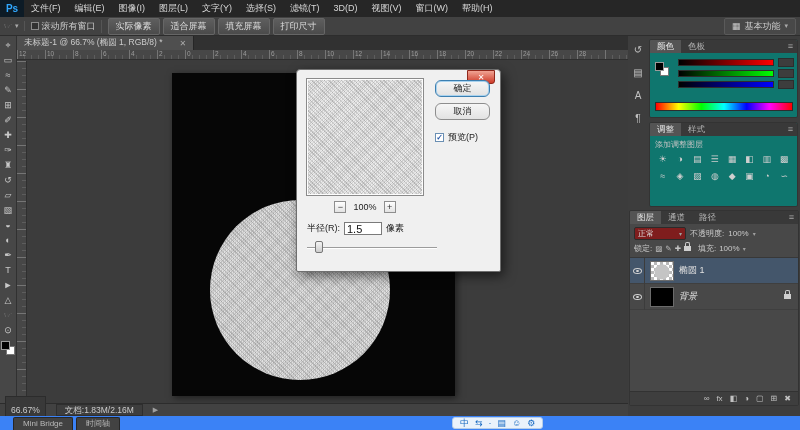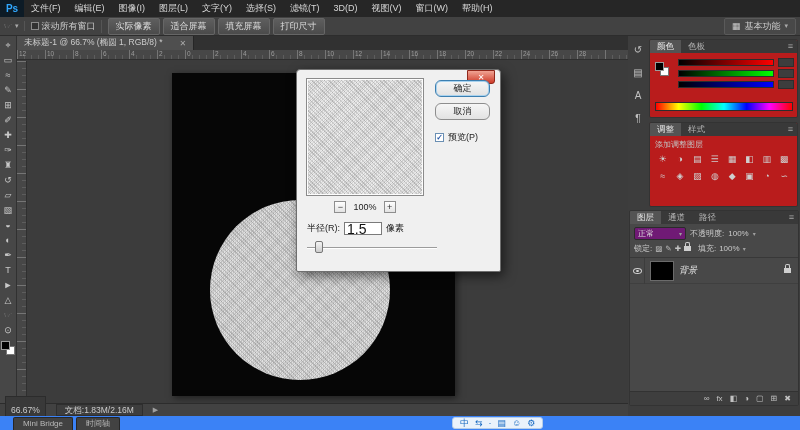--- a/index.html
+++ b/index.html
@@ -59,50 +59,50 @@
   .preview-box { position:absolute; left:9px; top:8px; width:118px; height:118px; border:1px solid #8a8a8a; box-shadow:inset 0 0 0 1px #fdfdfd; background-color:#e4e4e4; }
   .zoom-row { position:absolute; left:9px; top:131px; width:118px; display:flex; justify-content:center; align-items:center; gap:7px; }
   .zoom-btn { width:12px; height:12px; border:1px solid #8e8e8e; background:linear-gradient(#fefefe,#e3e3e3); font-size:9px; line-height:10px; text-align:center; color:#333; }
   .zoom-val { font-size:9px; color:#222; }
   .btn { position:absolute; right:10px; width:55px; height:17px; background:linear-gradient(#f6f6f6,#e2e2e2); border-radius:6px; font-size:9px; line-height:15px; text-align:center; color:#222; }
   .btn-ok { top:10px; border:1px solid #3c7fb1; box-shadow:inset 0 0 0 1px #a9d2ee; }
   .btn-cancel { top:33px; border:1px solid #8d8d8d; }
   .chk-row { position:absolute; right:12px; top:61px; width:53px; display:flex; align-items:center; gap:4px; }
   .chk-box { width:9px; height:9px; border:1px solid #6a8fb3; background:#fff; color:#2455a4; font-size:8px; line-height:8px; text-align:center; font-weight:bold; }
   .radius-row { position:absolute; left:10px; top:152px; display:flex; align-items:center; gap:4px; }
-  .radius-input { width:38px; height:13px; border:1px solid #7a7a7a; background:#fff; font-size:14px; padding:0 2px; font-family:"Liberation Sans",sans-serif; color:#111; }
+  .radius-input { width:38px; height:13px; border:1px solid #7a7a7a; background:#fff; font-size:11px; padding:0 2px; font-family:"Liberation Sans",sans-serif; color:#111; }
   .slider-row { position:absolute; left:10px; top:171px; width:132px; height:12px; }
   .slider-track { position:absolute; left:0; top:6px; width:130px; height:2px; background:#9c9c9c; border-bottom:1px solid #fff; }
   .slider-handle { position:absolute; left:8px; top:0; width:8px; height:12px; background:linear-gradient(#f4f4f4,#cdcdcd); border:1px solid #777; border-radius:2px; }
 
   
   .right-dock { position:absolute; left:628px; top:36px; width:172px; height:380px; background:#3d3d3d; z-index:4; }
   .dock-strip { position:absolute; left:0; top:8px; width:20px; display:flex; flex-direction:column; align-items:center; gap:12px; }
   .dock-icon { font-size:10px; color:#c2c2c2; }
-  .panel { position:absolute; background:#b91c1c; border:1px solid #333; border-radius:2px; overflow:hidden; }
+  .panel { position:absolute; background:#0f766e; border:1px solid #333; border-radius:2px; overflow:hidden; }
   .panel-tabs { height:13px; background:#393939; display:flex; align-items:stretch; font-size:8.5px; color:#b5b5b5; }
   .tabs-wrap { display:flex; }
   .panel-tab { padding:0 7px; line-height:13px; white-space:nowrap; }
   .tabs-wrap .panel-tab:first-of-type { background:#545454; color:#eaeaea; }
   .panel-menu { margin-left:auto; padding:0 4px; color:#a7a7a7; font-size:9px; line-height:13px; }
   #color-panel { left:21px; top:3px; width:149px; height:79px; }
   .cp-swatches { position:absolute; left:5px; top:19px; }
   .ramp { position:absolute; left:28px; width:96px; height:7px; border:1px solid #2d2d2d; }
   .ramp-r { top:19px; background:linear-gradient(90deg,#000,#f00); }
   .ramp-g { top:30px; background:linear-gradient(90deg,#000,#0f0); }
   .ramp-b { top:41px; background:linear-gradient(90deg,#000,#00f); }
   .ramp-val { position:absolute; left:128px; width:16px; height:9px; background:#3d3d3d; border:1px solid #2d2d2d; }
   .rainbow { position:absolute; left:5px; top:62px; width:138px; height:9px; border:1px solid #2d2d2d; background:linear-gradient(90deg,#f00,#ff0,#0f0,#0ff,#00f,#f0f,#f00); }
   #adjust-panel { left:21px; top:86px; width:149px; height:85px; }
   .adjust-label { font-size:8px; color:#c3c3c3; padding:3px 5px 2px; }
   .adjust-grid { display:grid; grid-template-columns:repeat(8,1fr); row-gap:4px; padding:1px 4px; }
   .adjust-icon { font-size:9px; color:#cfcfcf; text-align:center; height:13px; line-height:13px; }
   #layers-panel { left:1px; top:174px; width:170px; height:196px; background:#484848; }
   .blend-row { display:flex; align-items:center; gap:4px; padding:3px 4px 2px; font-size:8px; color:#c9c9c9; }
-  .blend-select { width:52px; height:13px; background:#701a75; border:1px solid #2b2b2b; border-radius:2px; display:flex; justify-content:space-between; align-items:center; padding:0 3px; color:#ddd; font-size:8px; }
+  .blend-select { width:52px; height:13px; background:#7f1d1d; border:1px solid #2b2b2b; border-radius:2px; display:flex; justify-content:space-between; align-items:center; padding:0 3px; color:#ddd; font-size:8px; }
   .mini-caret { font-size:6px; color:#9f9f9f; }
   .lock-row { display:flex; align-items:center; gap:3px; padding:1px 4px 3px; font-size:8px; color:#c9c9c9; border-bottom:1px solid #383838; }
   .lock-icons { display:flex; gap:3px; align-items:center; }
   .lock-glyph { font-size:7.5px; color:#c3c3c3; }
   .layer-row { height:26px; display:flex; align-items:center; gap:5px; padding:0 3px 0 0; border-bottom:1px solid #3f3f3f; font-size:9px; color:#e0e0e0; }
   .layer-row.selected { background:#44566b; }
   .eye-cell { width:15px; height:26px; border-right:1px solid #3c3c3c; display:flex; align-items:center; justify-content:center; }
   .eye { width:9px; height:6px; border:1px solid #d2d2d2; border-radius:50%; position:relative; }
   .eye:after { content:""; position:absolute; left:2px; top:1px; width:3px; height:2.5px; border-radius:50%; background:#d2d2d2; }
   .thumb { width:24px; height:20px; border:1px solid #6b6b6b; flex:0 0 auto; }
@@ -334,20 +334,27 @@
 
       <span class="lock-glyph">▨</span>
           <span class="lock-glyph">✎</span>
           <span class="lock-glyph">✚</span>
         </span>
       <span class="mini-lock"></span>
       <span>填充:</span>
       <span>100%</span>
       <span class="mini-caret">▾</span>
     </div>
+    <div class="layer-row selected">
+      <span class="eye-cell">
+          <span class="eye"></span>
+        </span>
+      <span class="thumb thumb-checker"></span>
+      <span class="layer-name">椭圆 1</span>
+    </div>
     <div class="layer-row">
       <span class="eye-cell">
           <span class="eye"></span>
         </span>
       <span class="thumb thumb-black"></span>
       <span class="layer-name italic">背景</span>
       <span class="mini-lock"></span>
     </div>
     <div class="layers-bottom">
 

